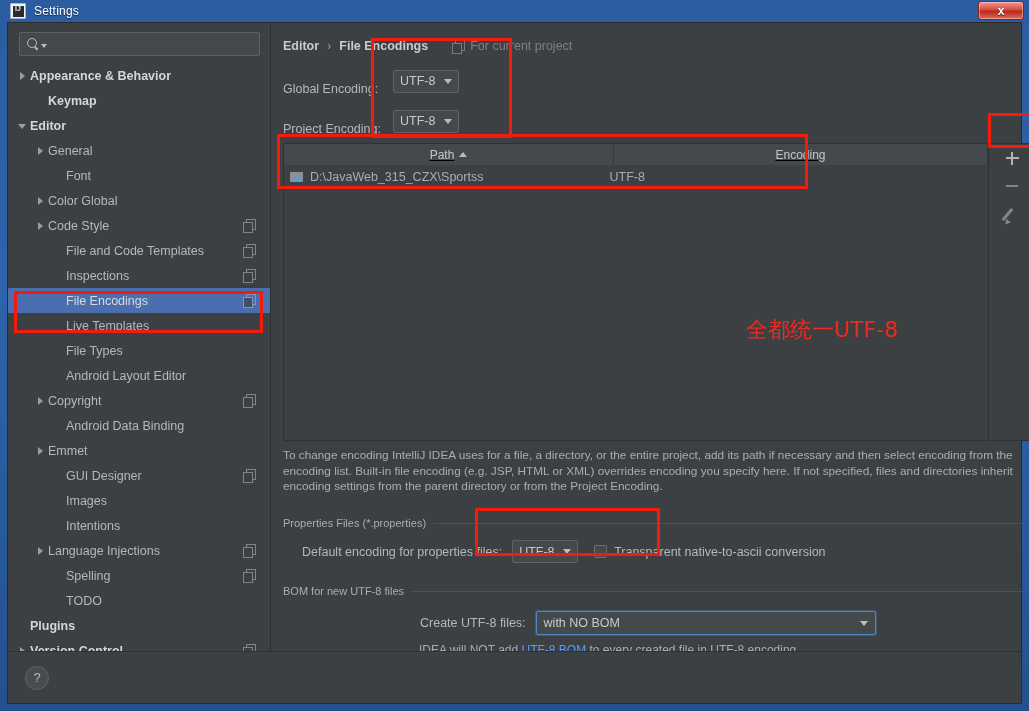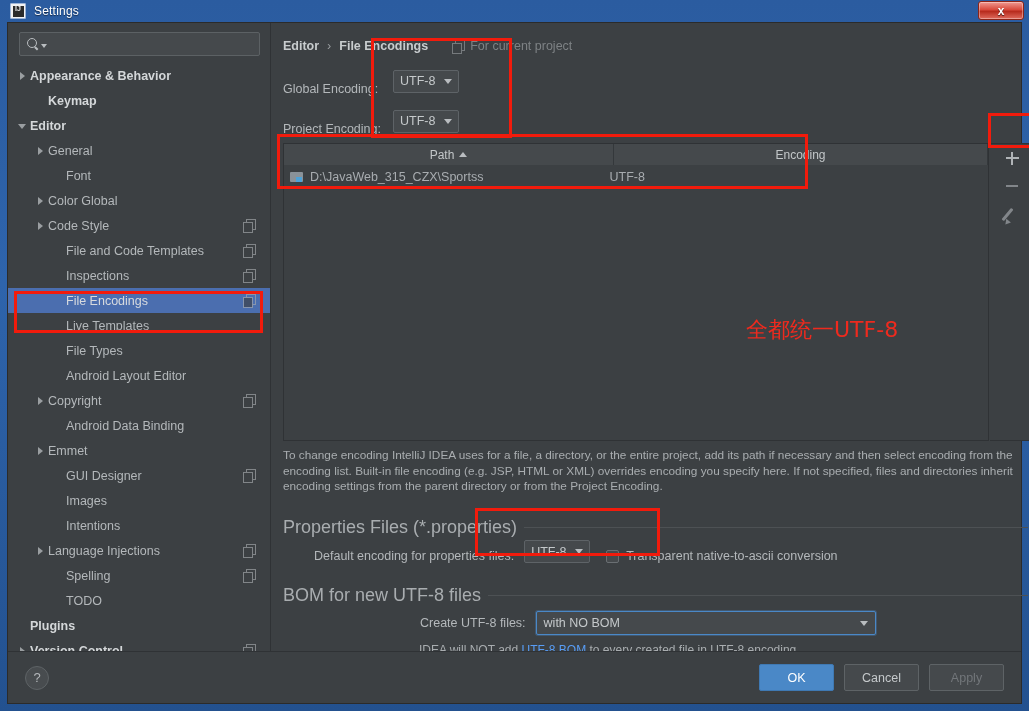--- a/index.html
+++ b/index.html
@@ -154,21 +154,21 @@
     width: 0; height: 0; margin-left: auto;
     border-left: 4px solid transparent; border-right: 4px solid transparent;
     border-top: 5px solid #b9bdc0;
   }
 
   
   #table-wrap {
     position: absolute; left: 11px; top: 120px; width: 706px; height: 298px;
     border: 1px solid #2f3235; background: #3c4043;
   }
-  #table-head { display: flex; height: 21px; background: #45494c; }
+  #table-head { display: flex; height: 21px; background: #45494c; text-decoration: underline; }
   .th {
     color: #c3c7c9; font-size: 12px; display: flex; align-items: center;
     justify-content: center; gap: 5px; border-right: 1px solid #34383b;
   }
   .th.path { width: 330px; }
   .th.enc { flex: 1; }
   .sort-asc {
     width: 0; height: 0;
     border-left: 4px solid transparent; border-right: 4px solid transparent;
     border-bottom: 5px solid #b9bdc0;
@@ -227,29 +227,29 @@
 
   #desc {
     position: absolute; left: 11px; top: 425px; width: 745px;
     color: #a9adb0; font-size: 11.8px; line-height: 15.5px;
   }
 
   
   .group {
     position: absolute; left: 11px; width: 745px;
     display: flex; align-items: center; gap: 7px;
-    color: #a9adb0; font-size: 18px;
+    color: #a9adb0; font-size: 11px;
   }
   .group .line { flex: 1; height: 1px; background: #4d5154; }
   #grp-props { top: 494px; }
   #grp-bom { top: 562px; }
 
   #props-row {
-    position: absolute; left: 42px; top: 517px;
-    display: flex; align-items: flex-end; gap: 10px;
+    position: absolute; left: 30px; top: 517px;
+    display: flex; align-items: center; gap: 10px;
   }
   #props-row .lbl { color: #b4b8bb; font-size: 12.5px; }
   #chk-wrap { display: flex; align-items: center; gap: 7px; margin-left: 6px; }
   .checkbox {
     width: 13px; height: 13px; background: #45494c;
     border: 1px solid #6a6f73; border-radius: 2px;
   }
 
   #bom-row {
     position: absolute; left: 148px; top: 588px;
@@ -538,31 +538,20 @@
       </div>
       <div id="bom-note">
         <span>IDEA will NOT add </span><span class="link">UTF-8 BOM</span><span> to every created file in UTF-8 encoding</span>
       </div>
     </div>
 
     <div id="bottom">
       <div id="help-btn">
         <span>?</span>
       </div>
-      <div id="btns">
-        <div class="dlg-btn primary">
-          <span>OK</span>
-        </div>
-        <div class="dlg-btn">
-          <span>Cancel</span>
-        </div>
-        <div class="dlg-btn disabled">
-          <span>Apply</span>
-        </div>
-      </div>
     </div>
   </div>
 
   <div class="redbox" style="left:14px;  top:291px; width:249px; height:42px;"></div>
   <div class="redbox" style="left:371px; top:38px;  width:141px; height:100px;"></div>
   <div class="redbox" style="left:277px; top:134px; width:531px; height:55px;"></div>
   <div class="redbox" style="left:988px; top:113px; width:44px;  height:35px;"></div>
   <div class="redbox" style="left:475px; top:508px; width:185px; height:48px;"></div>
 
 </div>

